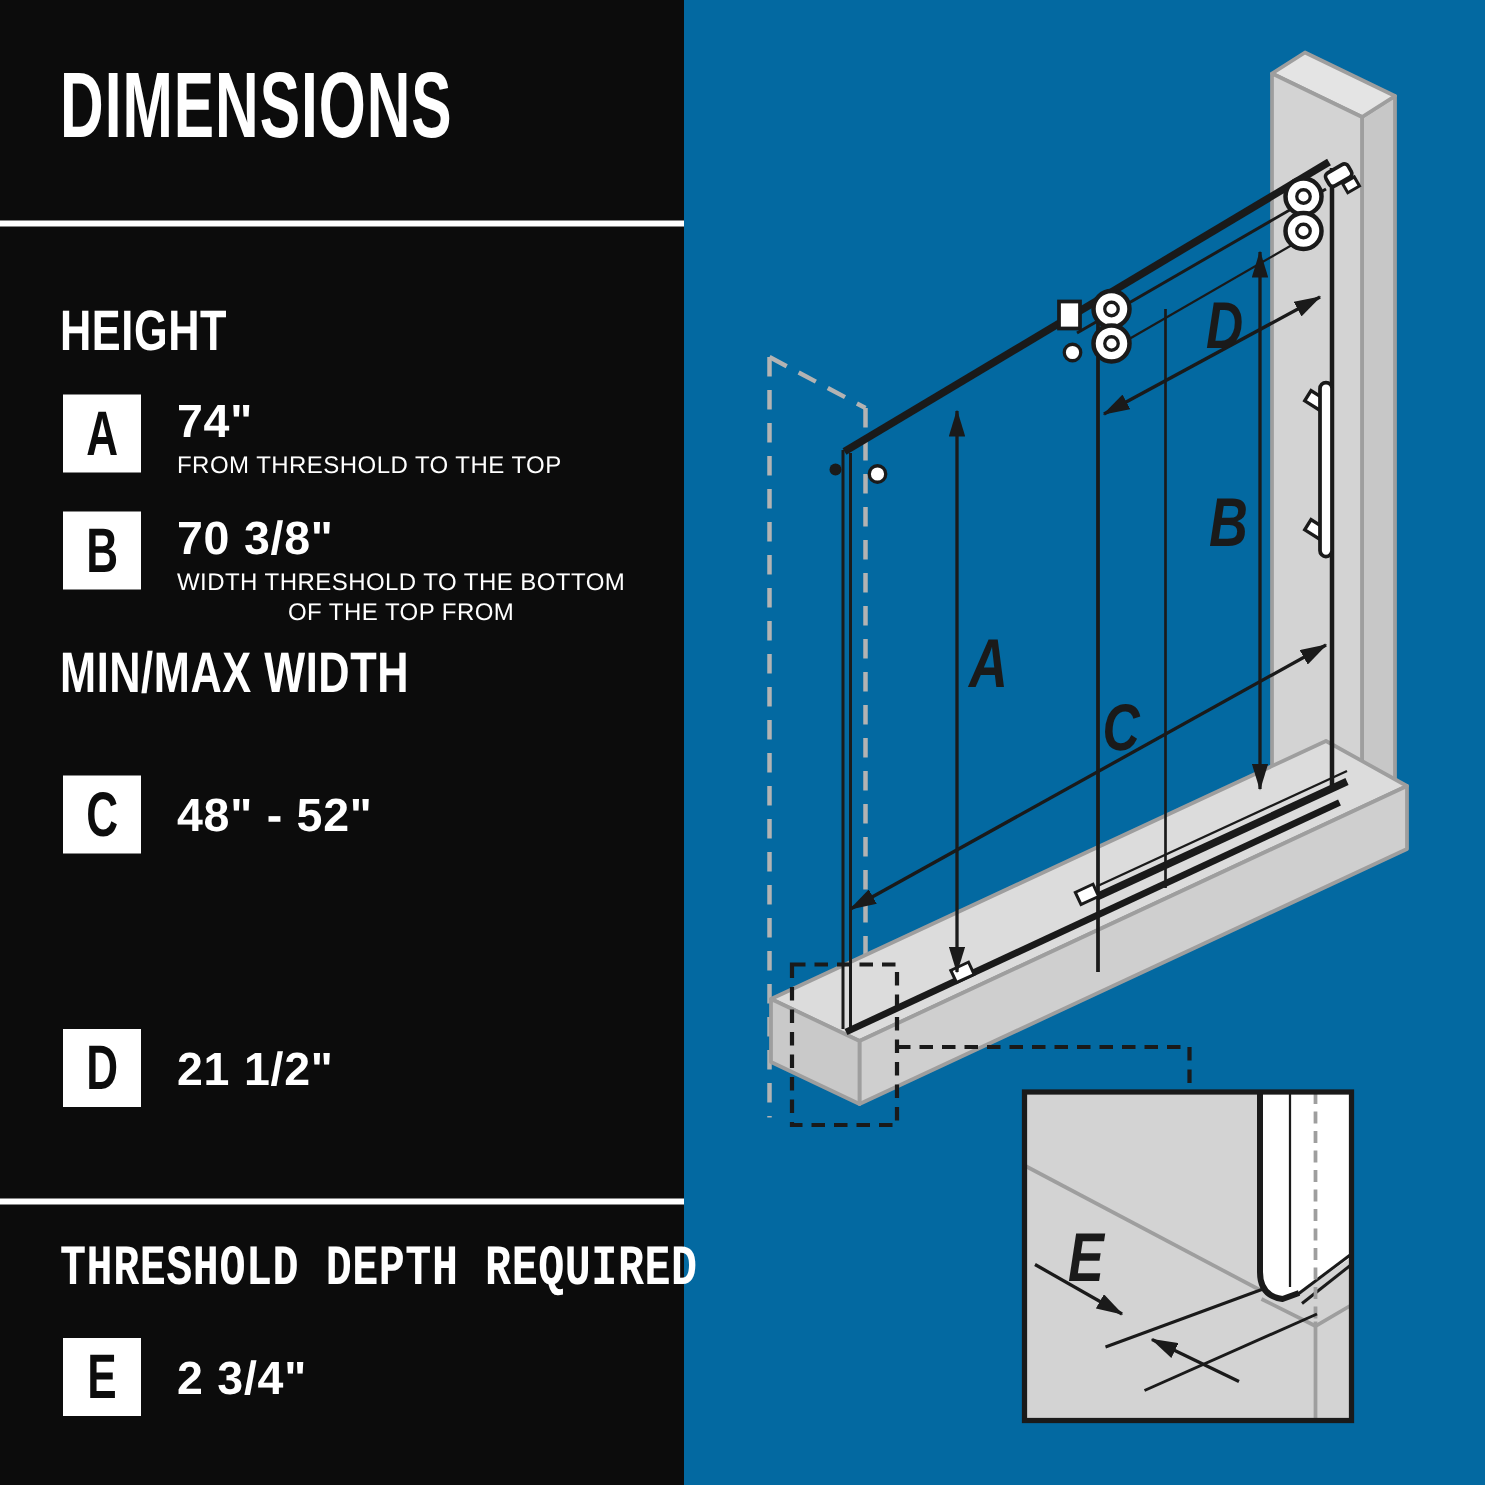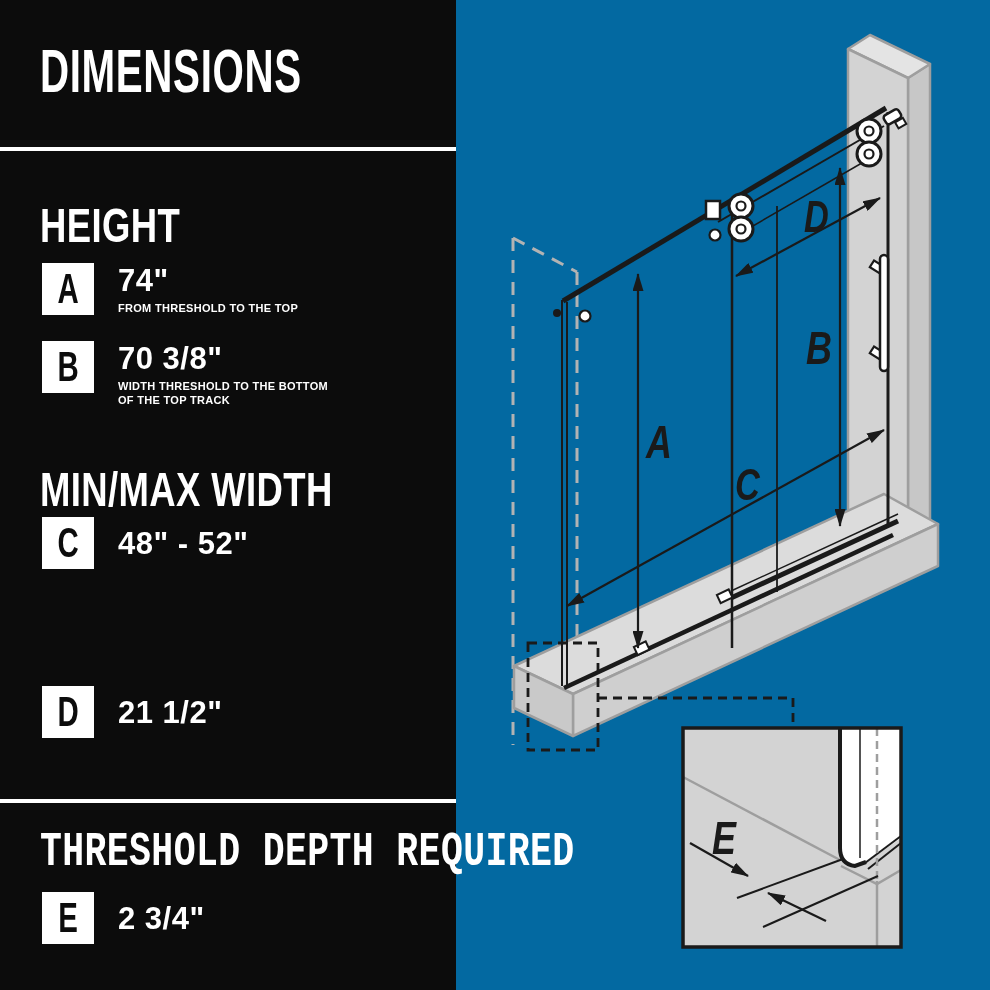--- a/index.html
+++ b/index.html
@@ -4,31 +4,31 @@
 <style>
   html,body{margin:0;padding:0;background:#ffffff;}
   #stage{position:relative;width:990px;height:990px;background:#0369a1;overflow:hidden;
          font-family:"Liberation Sans","DejaVu Sans",sans-serif;}
   .sidebar{position:absolute;left:0;top:0;width:456px;height:990px;background:#0c0c0c;color:#fff;}
   .cond{display:inline-block;transform:scaleX(0.74);transform-origin:left center;white-space:nowrap;}
   .title{position:absolute;left:40px;top:40px;font-size:62px;font-weight:700;letter-spacing:1px;line-height:1;}
   .title .cond{transform:scaleX(0.65);}
   .divider{position:absolute;left:0;width:456px;height:4px;background:#ffffff;}
   .d1{top:147px;} .d2{top:799px;}
-  .heading{position:absolute;left:40px;font-size:48px;font-weight:700;line-height:1;letter-spacing:0.5px;}
+  .heading{position:absolute;left:40px;font-size:38px;font-weight:700;line-height:1;letter-spacing:0.5px;}
   .heading .cond{transform:scaleX(0.76);}
-  .h1{top:202px;} .h2{top:466px;} .h3{top:622px;} .h4{top:828px;font-family:Liberation Mono, monospace;}
+  .h1{top:202px;} .h2{top:430px;} .h3{top:622px;} .h4{top:828px;font-family:Liberation Mono, monospace;}
   .row{position:absolute;left:42px;display:flex;}
   .rA{top:263px;} .rB{top:341px;} .rC{top:517px;} .rD{top:686px;} .rE{top:892px;}
   .badge{width:52px;height:52px;background:#ffffff;color:#0c0c0c;flex:0 0 52px;
          display:flex;align-items:center;justify-content:center;font-size:42px;font-weight:700;}
   .badge .bl{display:inline-block;transform:scaleX(0.70);}
   .rtext{margin-left:24px;}
   .value{font-size:31px;font-weight:700;line-height:1;margin-top:2px;letter-spacing:0.5px;}
-  .desc{font-size:11px;font-weight:700;letter-spacing:0.3px;line-height:1.18;margin-top:6px;}
+  .desc{font-size:16px;font-weight:400;letter-spacing:0.3px;line-height:1.18;margin-top:6px;text-align:center;}
   .desc + .desc{margin-top:1px;}
   .vcenter{display:flex;align-items:center;height:52px;}
   .vcenter .value{margin-top:0;}
   .diagram{position:absolute;left:456px;top:0;width:534px;height:990px;}
   svg text.dimlabel{font-family:"Liberation Sans","DejaVu Sans",sans-serif;
       font-weight:700;font-style:italic;fill:#1a1a1a;}
 </style>
 </head>
 <body>
 
@@ -54,21 +54,21 @@
       </div>
     </div>
 
     <div class="row rB">
       <div class="badge">
         <span class="bl">B</span>
       </div>
       <div class="rtext">
         <div class="value">70 3/8"</div>
         <div class="desc">WIDTH THRESHOLD TO THE BOTTOM</div>
-        <div class="desc">OF THE TOP TRACK</div>
+        <div class="desc">OF THE TOP FROM</div>
       </div>
     </div>
 
     <div class="heading h2">
       <span class="cond">MIN/MAX WIDTH</span>
     </div>
 
     <div class="row rC">
       <div class="badge">
         <span class="bl">C</span>

